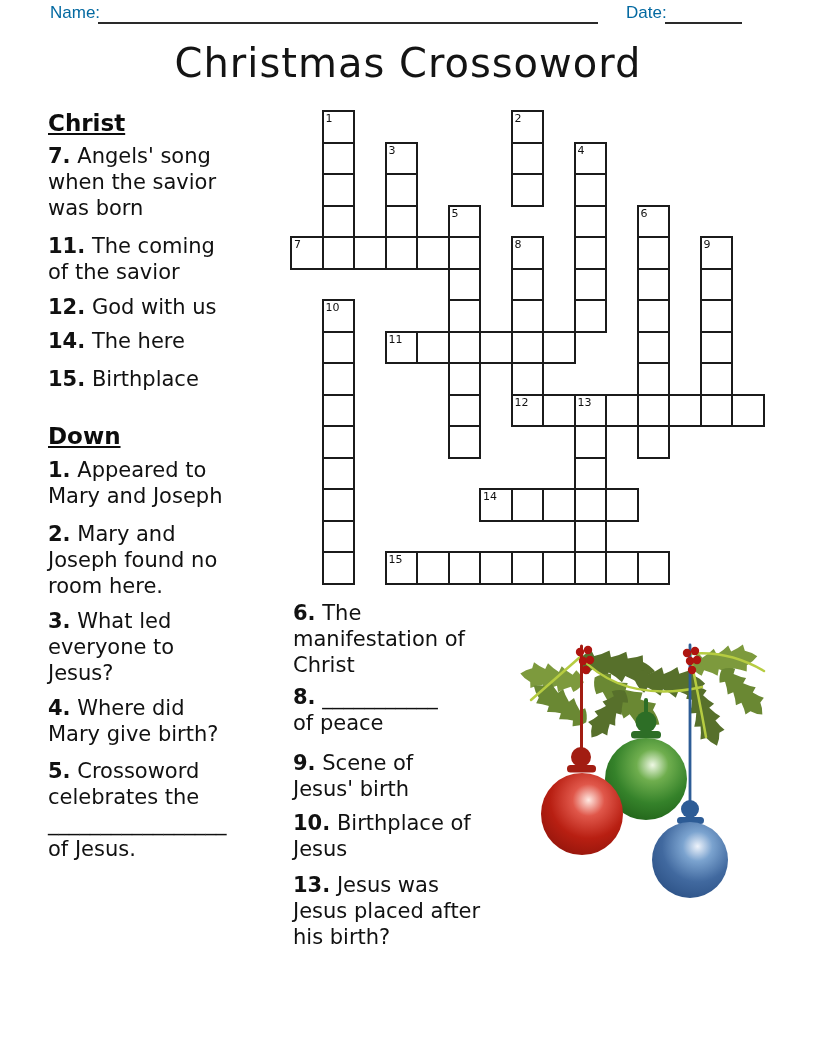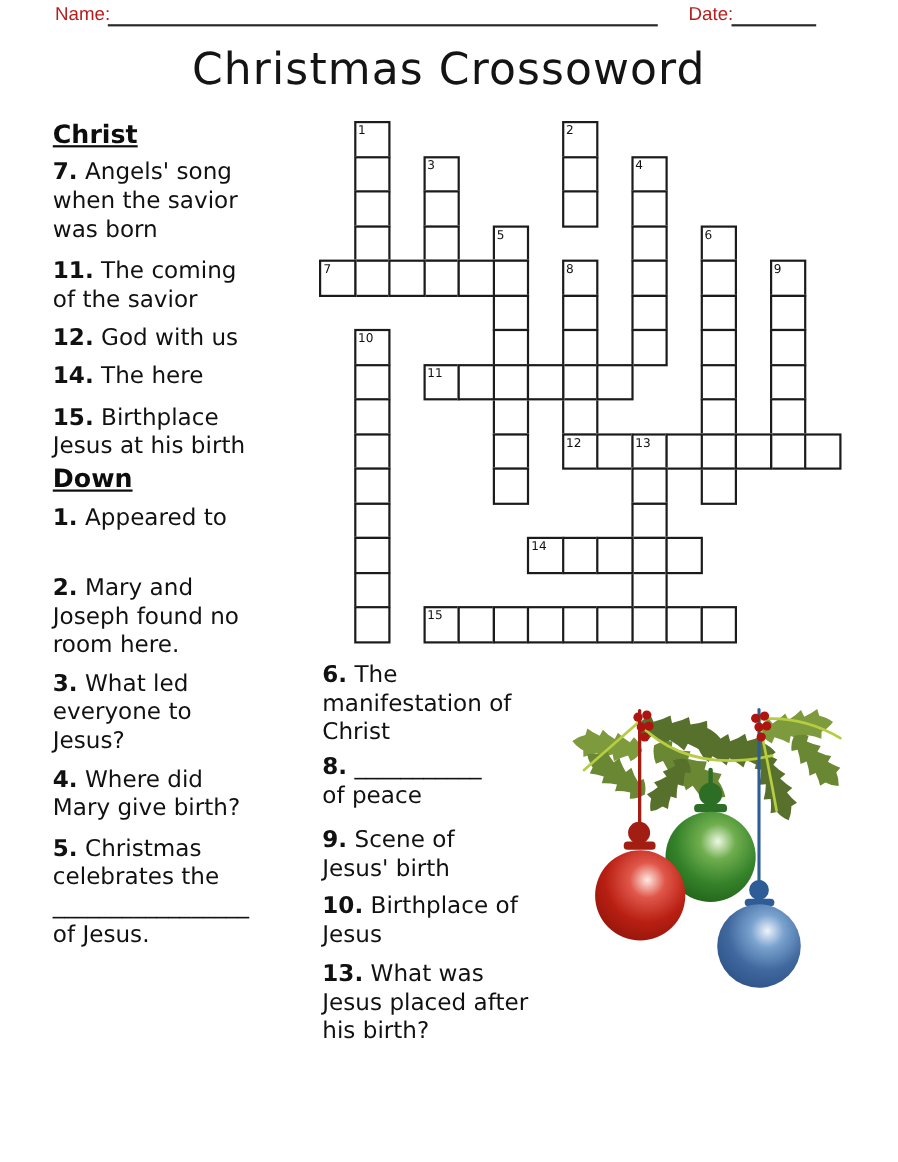--- a/index.html
+++ b/index.html
@@ -1,19 +1,19 @@
 <!DOCTYPE html>
 <html style="--ball-red: #b81f12; --ball-green: #35822a; --ball-blue: #41699f; --cap-red: #a21d12; --cap-green: #2d6e26; --cap-blue: #2d5c96; --holly-light: #7d9a3d; --holly-mid: #6a8833; --holly-dark: #57702b; --berry: #ae1510; --vein: #b6cc41;"><head>
 <meta charset="utf-8">
 <style>
   html,body{margin:0;padding:0;background:#fff;}
   .page{position:relative;width:816px;height:1056px;background:#ffffff;overflow:hidden;
         font-family:"DejaVu Sans",sans-serif;color:#101010;}
   
-  .hdr-label{position:absolute;font-family:"Liberation Sans",sans-serif;font-size:17px;color:#b91c1c;}
+  .hdr-label{position:absolute;font-family:"Liberation Sans",sans-serif;font-size:17px;color:#0369a1;}
   #name-label{left:50px;top:3px;}
   #date-label{left:626px;top:3px;}
   .fill-line{position:absolute;height:18px;border-bottom:2px solid #2a2a2a;}
   #name-line{left:98px;top:4px;width:500px;}
   #date-line{left:665px;top:4px;width:77px;}
   
   #title{position:absolute;left:0;right:0;top:40px;text-align:center;
          font-size:40px;color:#141414;letter-spacing:1px;}
   
   .section-heading{position:absolute;font-size:23px;font-weight:bold;text-decoration:underline;color:#0d0d0d;}
@@ -52,31 +52,31 @@
   <div id="title">Christmas Crossoword</div>
 
   <div class="section-heading" id="heading-across">Christ</div>
   <div class="section-heading" id="heading-down">Down</div>
 
   <div id="clues-layer">
       <div class="clue" id="clue-7"><span class="cnum">7.</span> <span>Angels' song</span><br><span>when the savior</span><br><span>was born</span></div>
       <div class="clue" id="clue-11"><span class="cnum">11.</span> <span>The coming</span><br><span>of the savior</span></div>
       <div class="clue" id="clue-12"><span class="cnum">12.</span> <span>God with us</span></div>
       <div class="clue" id="clue-14"><span class="cnum">14.</span> <span>The here</span></div>
-      <div class="clue" id="clue-15"><span class="cnum">15.</span> <span>Birthplace</span><br><span>Jesus at his birth</span></div>
-      <div class="clue" id="clue-1"><span class="cnum">1.</span> <span>Appeared to</span><br></div>
+      <div class="clue" id="clue-15"><span class="cnum">15.</span> <span>Birthplace</span><br></div>
+      <div class="clue" id="clue-1"><span class="cnum">1.</span> <span>Appeared to</span><br><span>Mary and Joseph</span></div>
       <div class="clue" id="clue-2"><span class="cnum">2.</span> <span>Mary and</span><br><span>Joseph found no</span><br><span>room here.</span></div>
       <div class="clue" id="clue-3"><span class="cnum">3.</span> <span>What led</span><br><span>everyone to</span><br><span>Jesus?</span></div>
       <div class="clue" id="clue-4"><span class="cnum">4.</span> <span>Where did</span><br><span>Mary give birth?</span></div>
-      <div class="clue" id="clue-5"><span class="cnum">5.</span> <span>Christmas</span><br><span>celebrates the</span><br><span>_________________</span><br><span>of Jesus.</span></div>
+      <div class="clue" id="clue-5"><span class="cnum">5.</span> <span>Crossoword</span><br><span>celebrates the</span><br><span>_________________</span><br><span>of Jesus.</span></div>
       <div class="clue" id="clue-6"><span class="cnum">6.</span> <span>The</span><br><span>manifestation of</span><br><span>Christ</span></div>
       <div class="clue" id="clue-8"><span class="cnum">8.</span> <span>___________</span><br><span>of peace</span></div>
       <div class="clue" id="clue-9"><span class="cnum">9.</span> <span>Scene of</span><br><span>Jesus' birth</span></div>
       <div class="clue" id="clue-10"><span class="cnum">10.</span> <span>Birthplace of</span><br><span>Jesus</span></div>
-      <div class="clue" id="clue-13"><span class="cnum">13.</span> <span>What was</span><br><span>Jesus placed after</span><br><span>his birth?</span></div>
+      <div class="clue" id="clue-13"><span class="cnum">13.</span> <span>Jesus was</span><br><span>Jesus placed after</span><br><span>his birth?</span></div>
     </div>
 
   <div id="grid">
       <div class="gcell" style="left: 31.5px; top: 0px;">
         <div class="gnum">1</div>
       </div>
       <div class="gcell" style="left: 31.5px; top: 31.5px;"></div>
       <div class="gcell" style="left: 31.5px; top: 63px;"></div>
       <div class="gcell" style="left: 31.5px; top: 94.5px;"></div>
       <div class="gcell" style="left: 31.5px; top: 126px;"></div>

